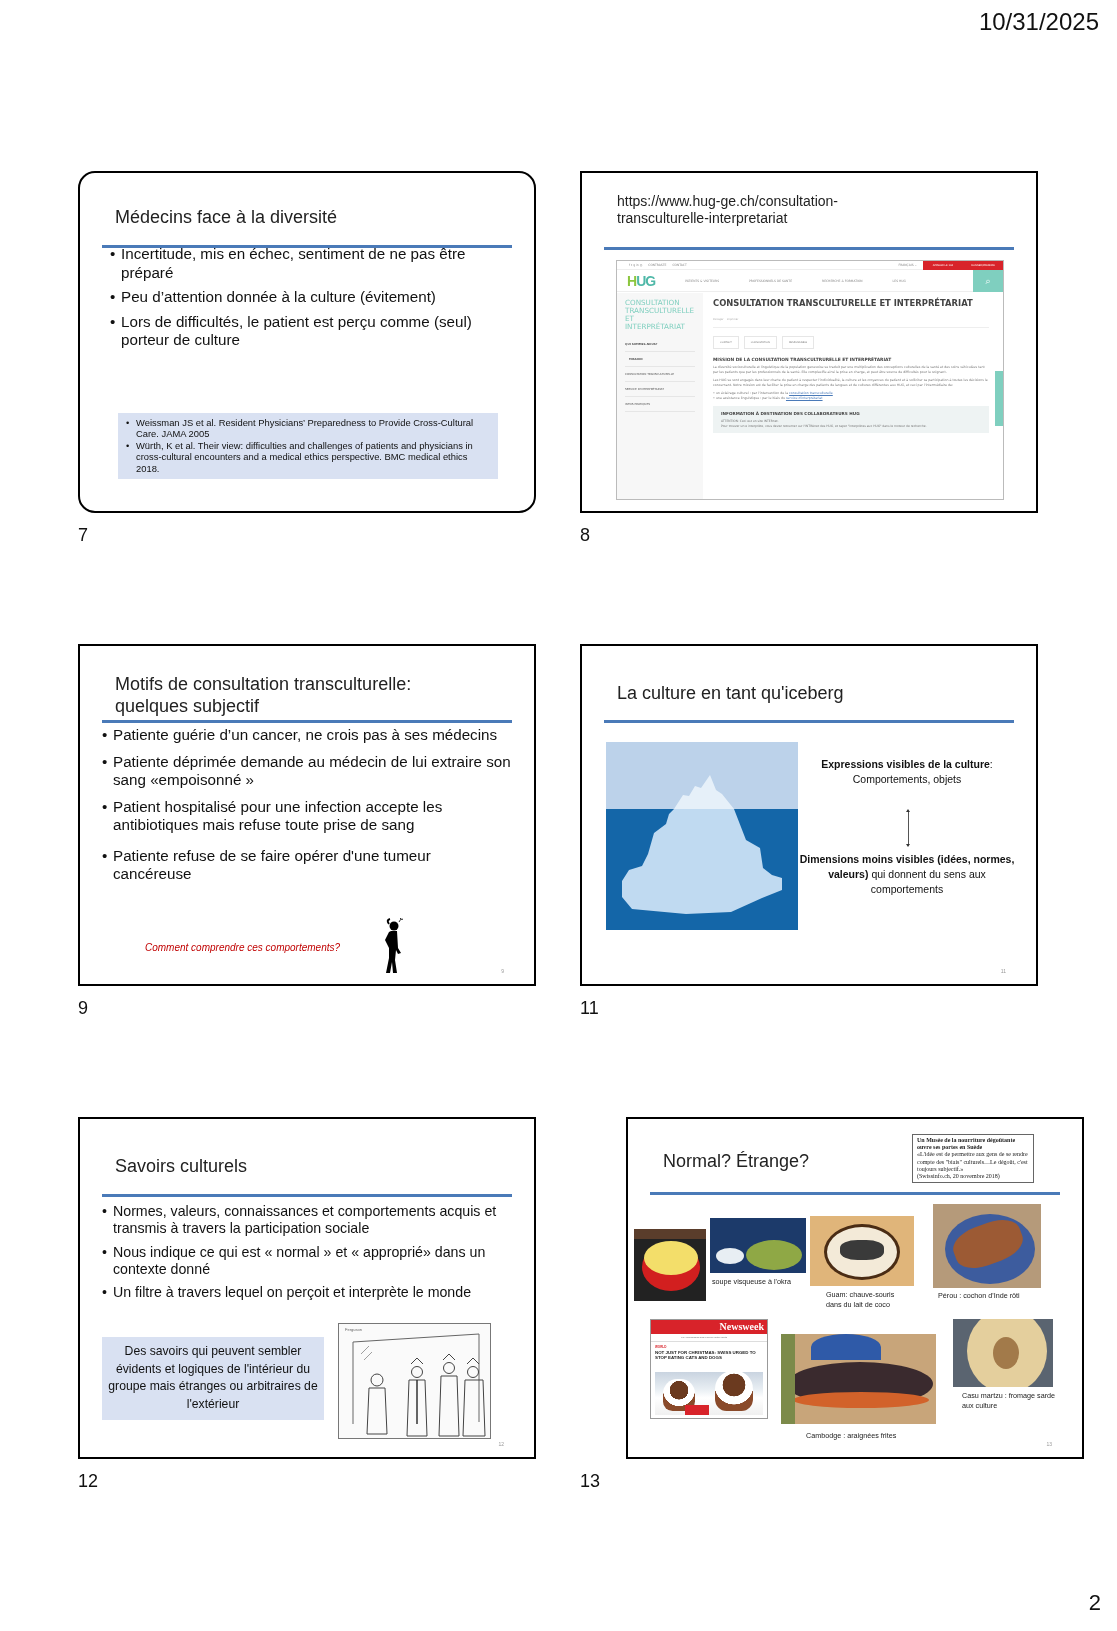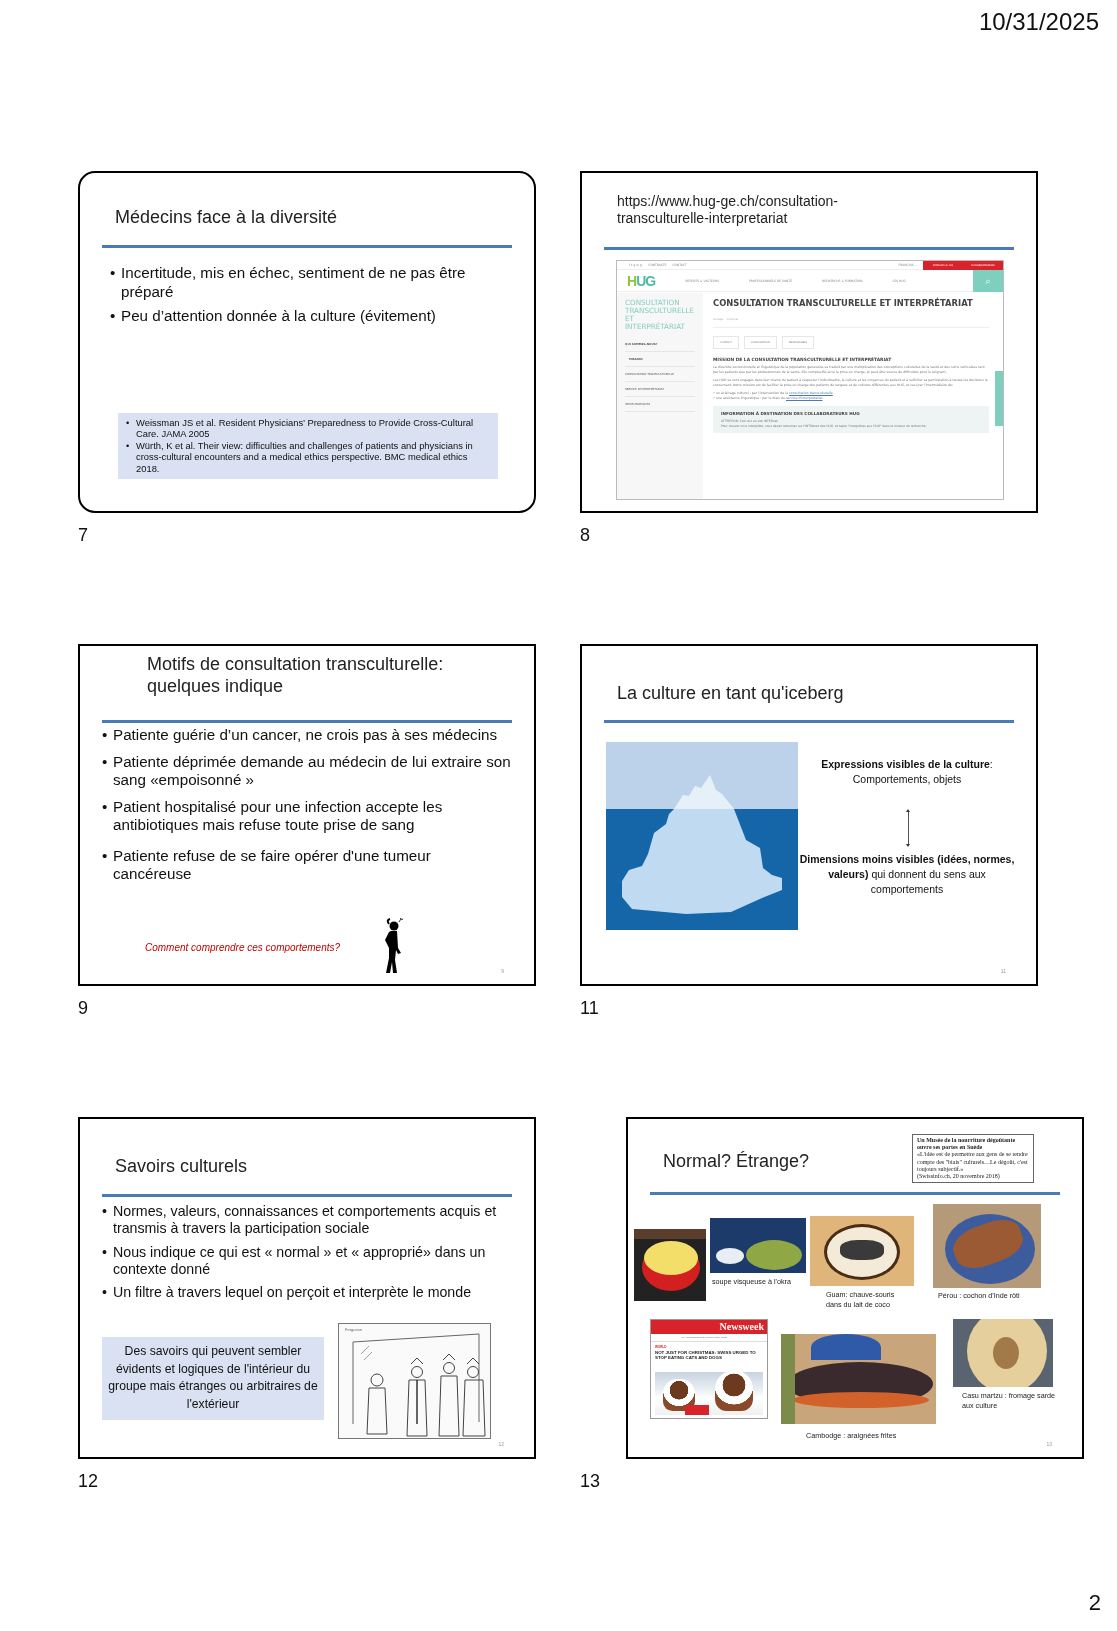--- a/index.html
+++ b/index.html
@@ -87,23 +87,24 @@
   .dog { position: absolute; bottom: 4px; width: 32px; height: 32px; border-radius: 45% 45% 30% 30%; background: radial-gradient(circle at 50% 35%, #6b3a1f 0 35%, #fff 36% 60%, #8a4a2a 61%); }
 </style>
 </head>
 <body>
 
 <div class="date">10/31/2025</div>
 
 <div class="slide" style="left:78px; top:171px;border-radius:17px;">
   <div class="s-title" style="top:34px;">Médecins face à la diversité</div>
   <div class="s-rule" style="top:72px;"></div>
-  <ul class="bullets" style="top:91px;">
+  <ul class="bullets" style="top:72px;">
     <li>Incertitude, mis en échec, sentiment de ne pas être préparé</li>
     <li>Peu d’attention donnée à la culture (évitement)</li>
+    <li>Lors de difficultés, le patient est perçu comme (seul) porteur de culture</li>
   </ul>
   <ul class="refs">
     <li>Weissman JS et al. Resident Physicians’ Preparedness to Provide Cross-Cultural Care. JAMA 2005</li>
     <li>Würth, K et al. Their view: difficulties and challenges of patients and physicians in cross-cultural encounters and a medical ethics perspective. BMC medical ethics 2018.</li>
   </ul>
 </div>
 <div class="slide-label" style="left:78px; top:525px;">7</div>
 
 <div class="slide" style="left:580px; top:171px;">
   <div class="s-title" style="top:20px; font-size:14px;">
@@ -162,23 +163,23 @@
         <div class="ip">ATTENTION: Ceci est un site INTERnet.</div>
         <div class="ip" style="margin-top:0;">Pour trouver un·e interprète, vous devez retourner sur l'INTRAnet des HUG, et taper "interprètes aux HUG" dans le moteur de recherche.</div>
       </div>
     </div>
     <div class="web-float"></div>
   </div>
 </div>
 <div class="slide-label" style="left:580px; top:525px;">8</div>
 
 <div class="slide" style="left:78px; top:644px;">
-  <div class="s-title" style="top:8px;margin-left:32px;">
+  <div class="s-title" style="top:28px;">
     <div>Motifs de consultation transculturelle:</div>
-    <div>quelques indique</div>
+    <div>quelques subjectif</div>
   </div>
   <div class="s-rule" style="top:74px;"></div>
   <ul class="bullets" style="top:80px; left:22px;">
     <li style="margin-bottom:8px;">Patiente guérie d’un cancer, ne crois pas à ses médecins</li>
     <li style="margin-bottom:8px;">Patiente déprimée demande au médecin de lui extraire son sang «empoisonné »</li>
     <li style="margin-bottom:12px;">Patient hospitalisé pour une infection accepte les antibiotiques mais refuse toute prise de sang</li>
     <li>Patiente refuse de se faire opérer d'une tumeur cancéreuse</li>
   </ul>
   <div class="red-q">Comment comprendre ces comportements?</div>
   <svg class="thinker" viewBox="0 0 28 56">

